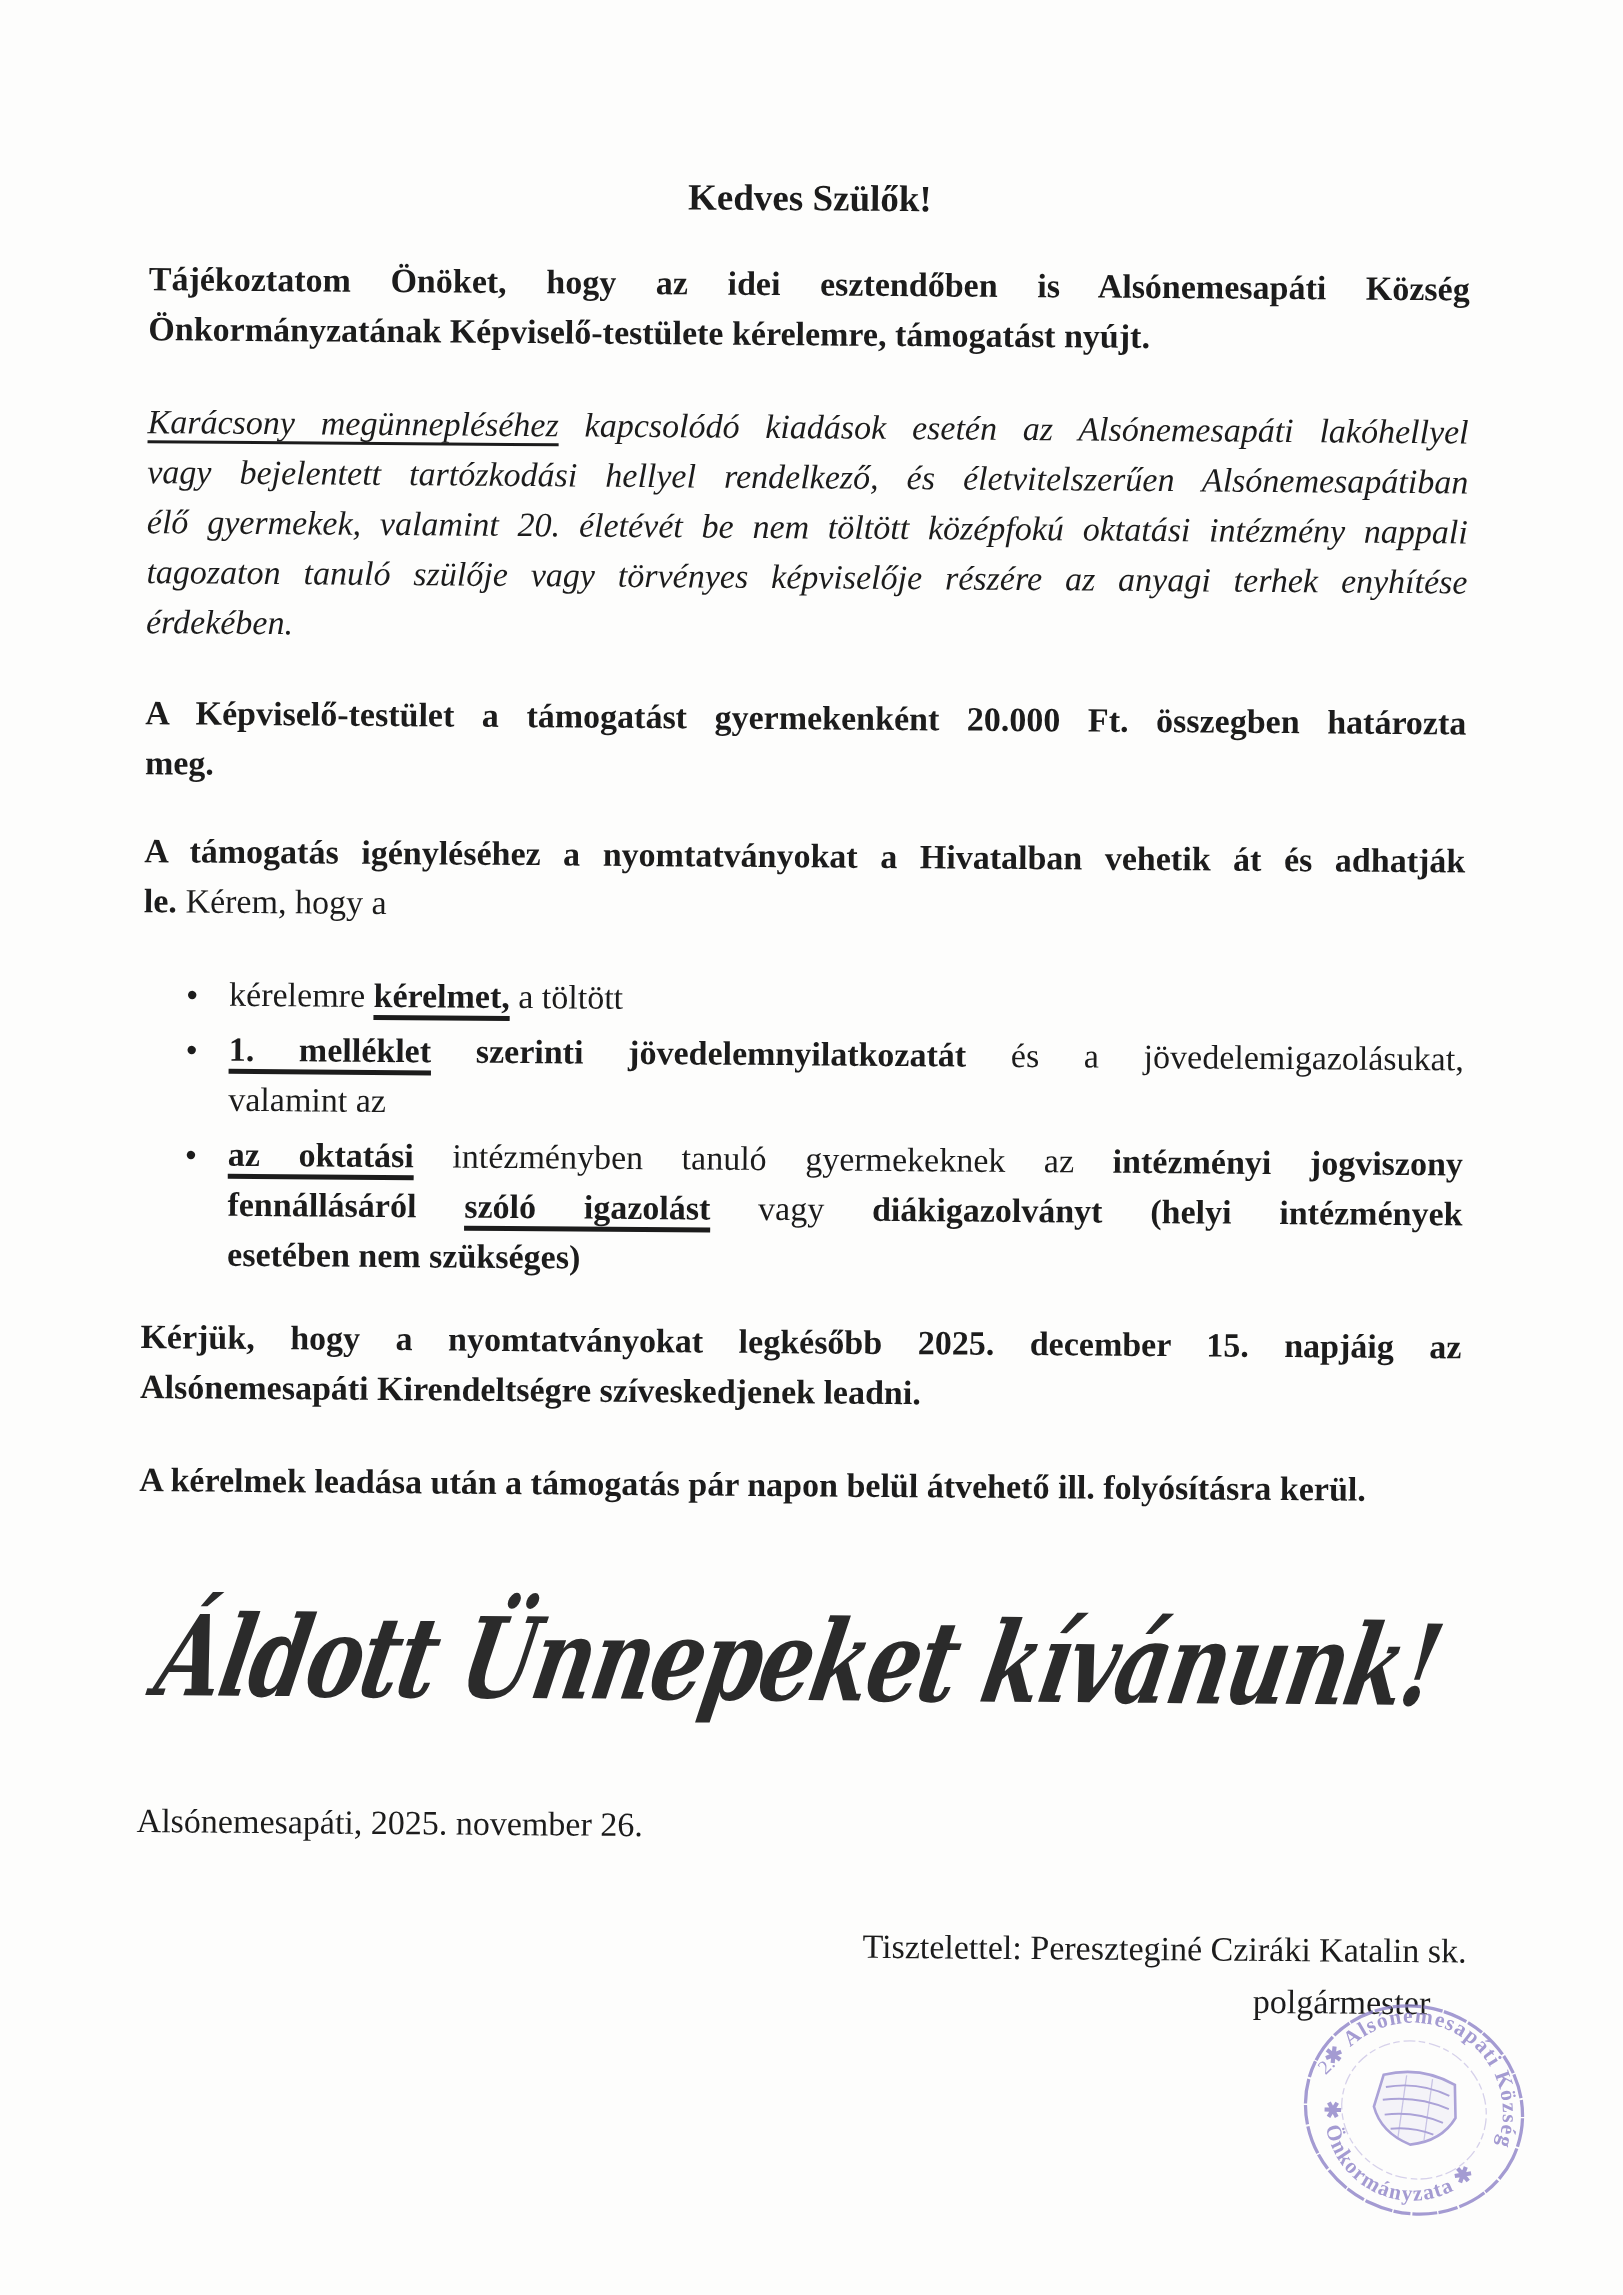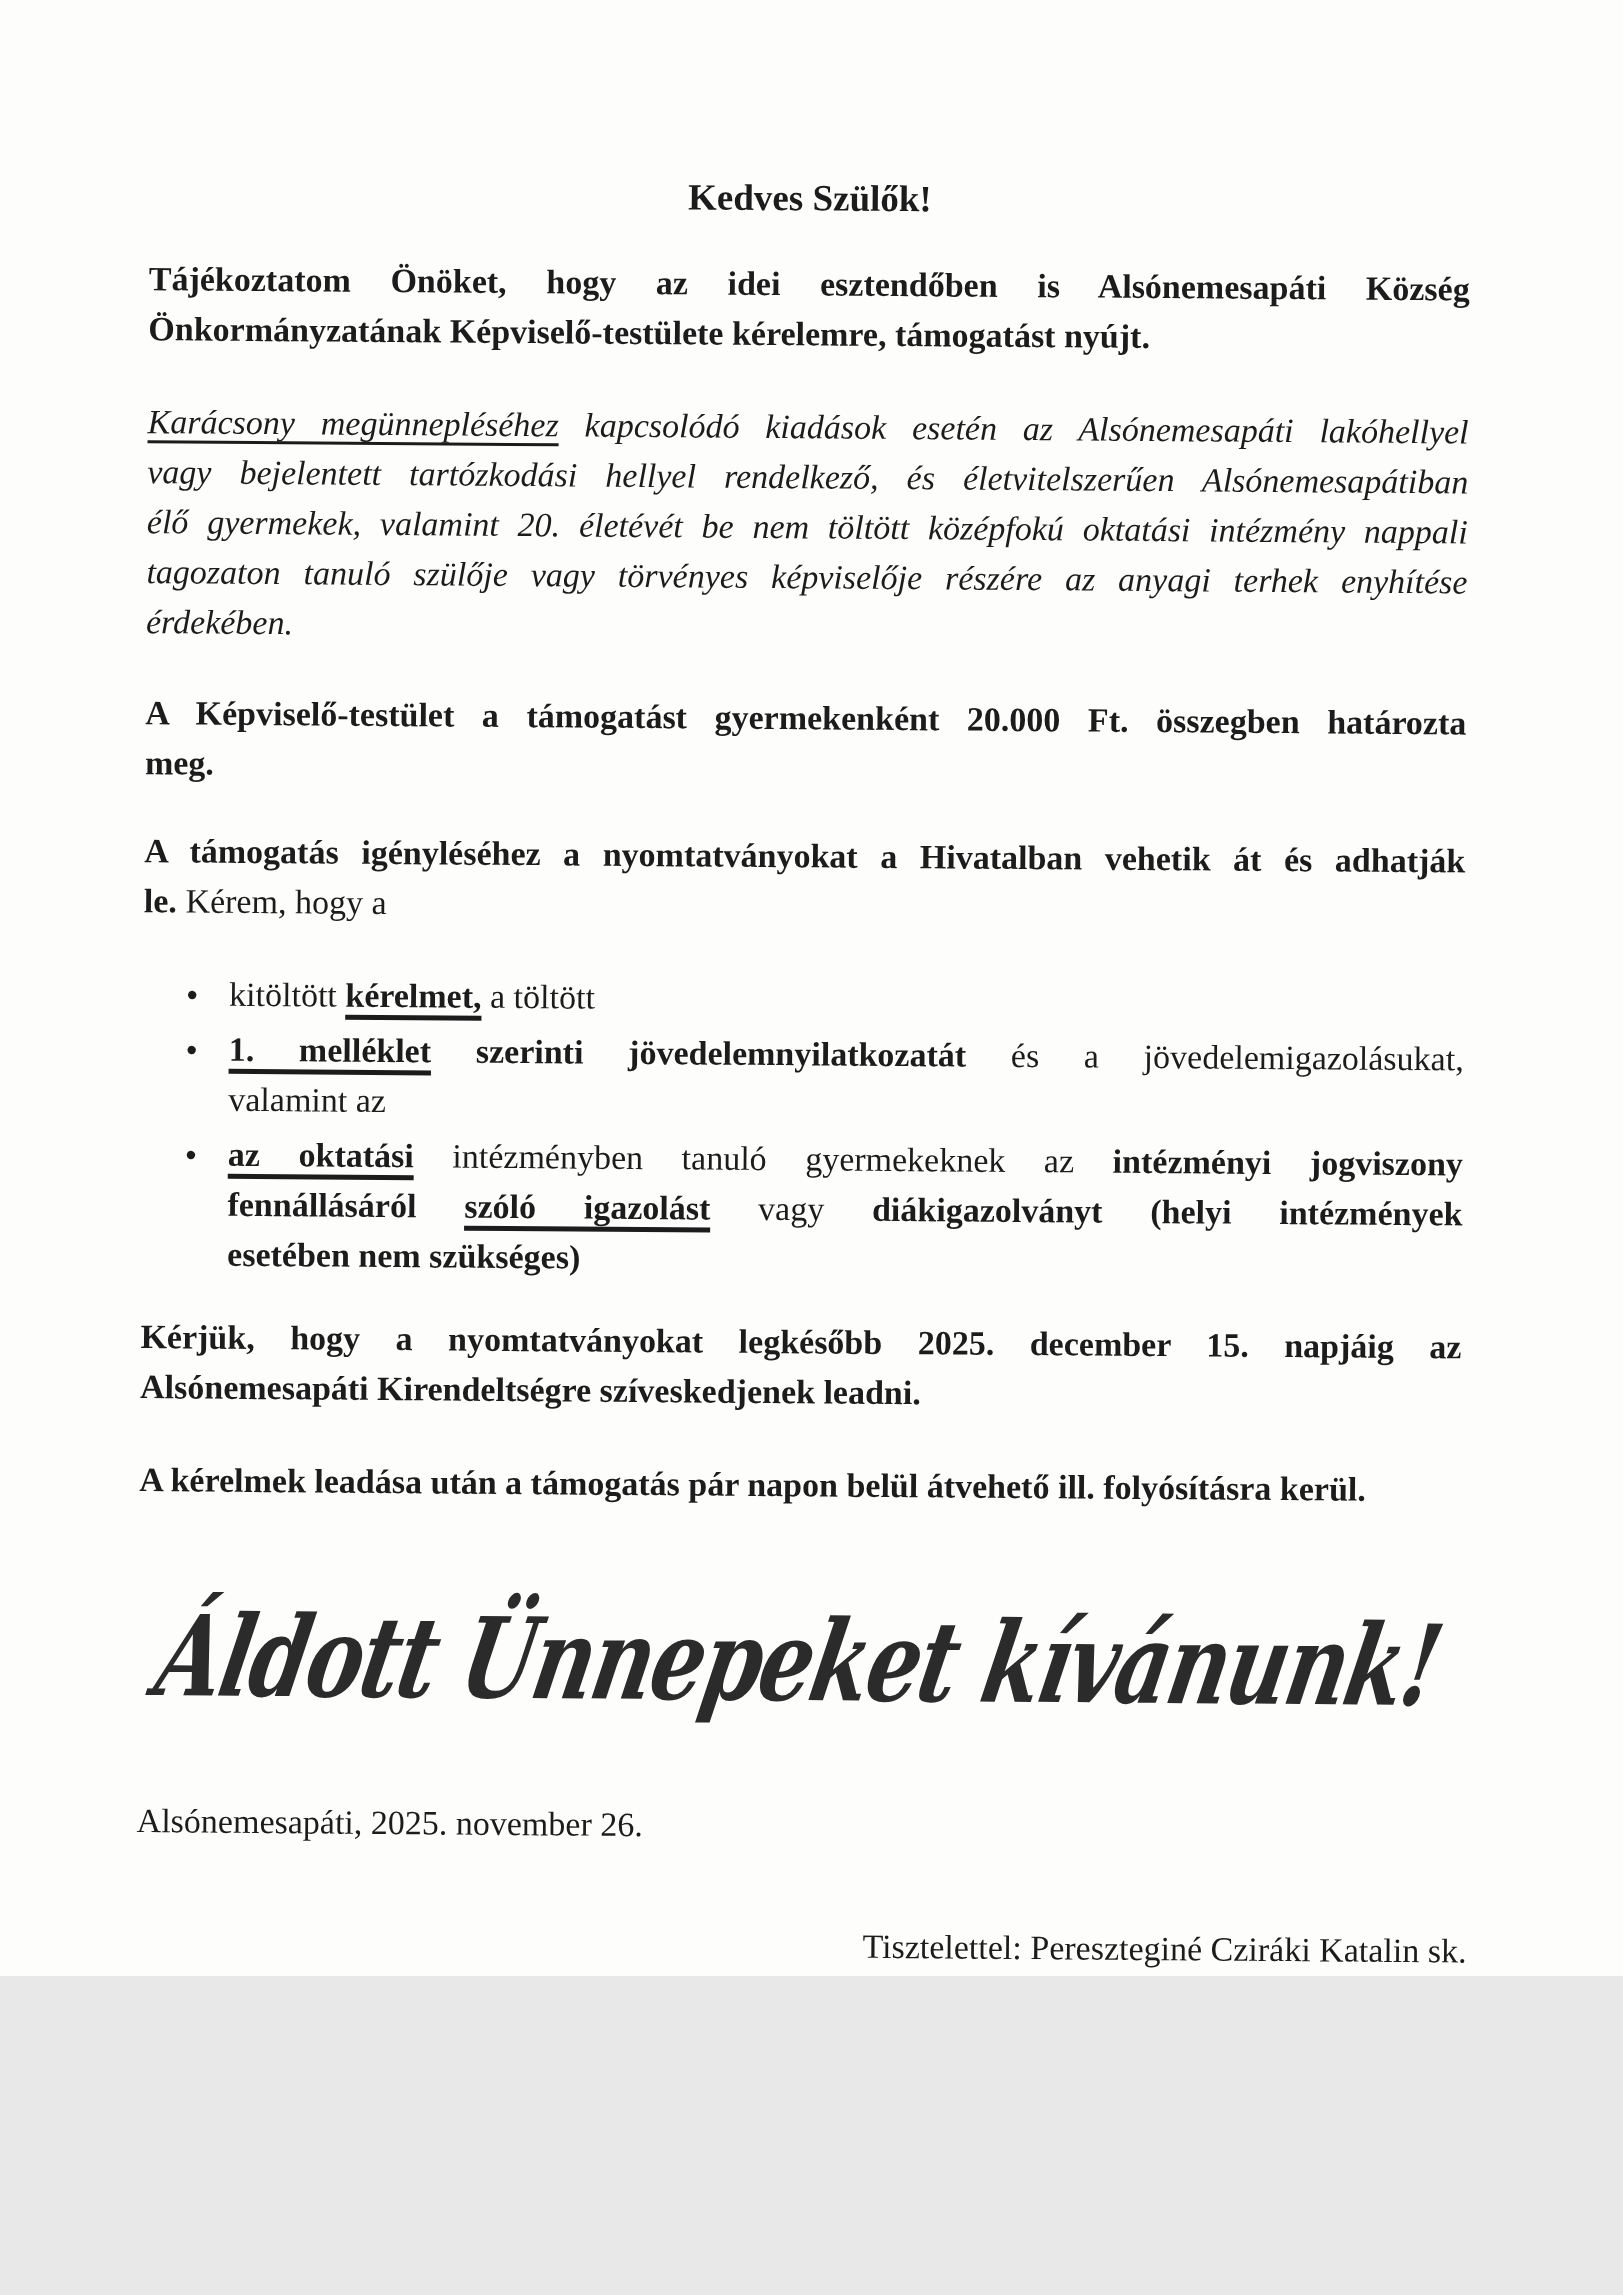--- a/index.html
+++ b/index.html
@@ -1,17 +1,17 @@
 <!DOCTYPE html>
 <html style="font-size:10.5px"><head>
 <meta charset="utf-8">
 <style>
   html,body { margin:0; padding:0; background:#e8e8e8; }
   .page {
-    position:relative; width:1623px; height:1976px;
+    position:relative; width:1623px; height:2295px;
     background:#fdfdfc; overflow:hidden;
     font-family:"Liberation Serif", serif;
     color:#1c1c1c;
   }
   .content {
     position:absolute; inset:0; padding:0 151px;
     transform:rotate(0.45deg); transform-origin:131px 0;
   }
   .heading {
     margin:167px 0 0 0; font-size:37px; font-weight:bold;
@@ -82,21 +82,21 @@
 
     <div class="para mt-p4">
       <div class="jline bold"><span>A támogatás igényléséhez a nyomtatványokat a Hivatalban vehetik át és adhatják</span></div>
       <div class="lline"><span class="bold">le.</span><span> Kérem, hogy a</span></div>
     </div>
 
     <ul class="bullets">
       <li>
         <span class="dot">●</span>
         <div class="btext">
-          <div class="lline"><span>kitöltött </span><span class="bold u2">kérelmet,</span><span> a töltött</span></div>
+          <div class="lline"><span>kérelemre </span><span class="bold u2">kérelmet,</span><span> a töltött</span></div>
         </div>
       </li>
       <li>
         <span class="dot">●</span>
         <div class="btext">
           <div class="jline"><span class="bold u2">1. melléklet</span><span class="bold"> szerinti jövedelemnyilatkozatát </span><span>és a jövedelemigazolásukat,</span></div>
           <div class="lline"><span>valamint az</span></div>
         </div>
       </li>
       <li>

